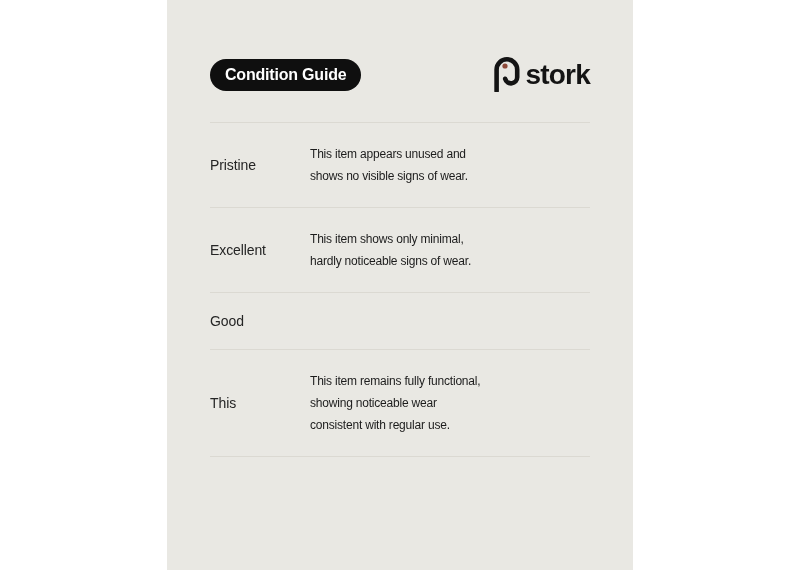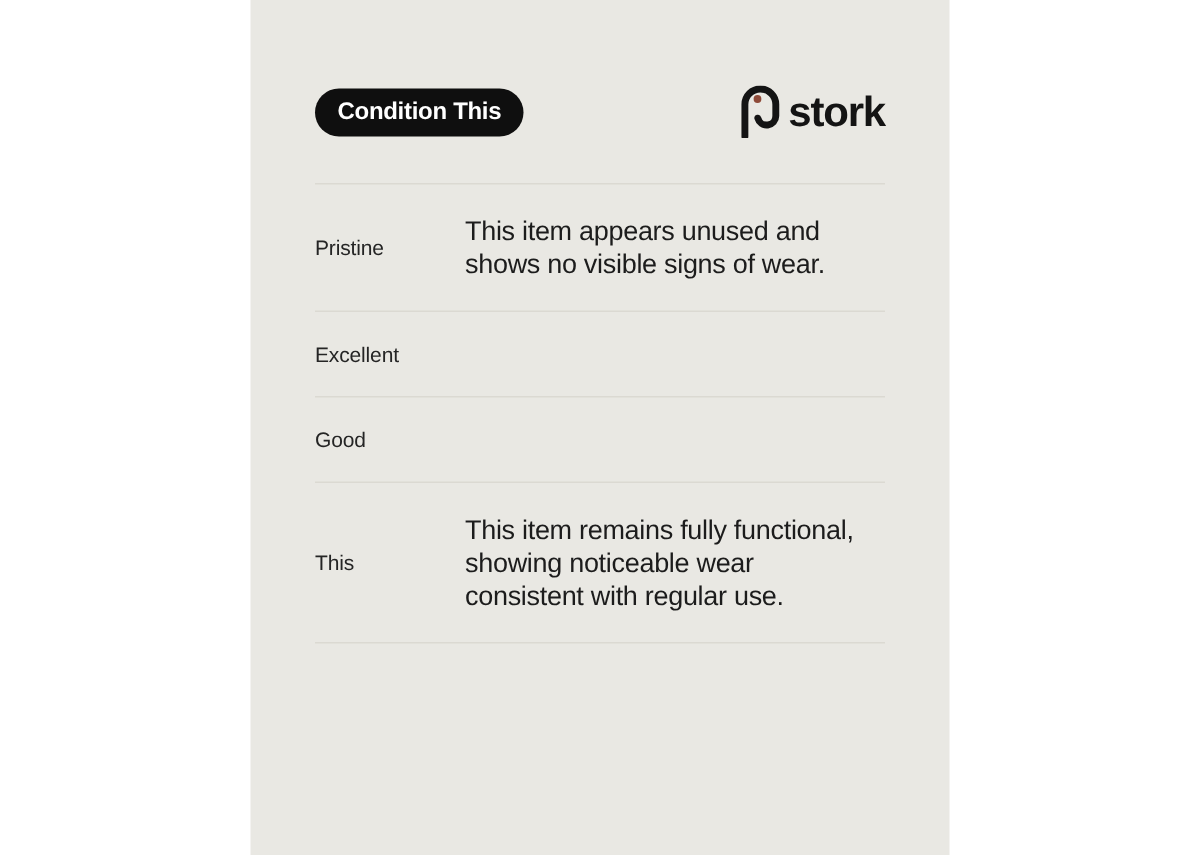--- a/index.html
+++ b/index.html
@@ -61,55 +61,57 @@
   }
   .condition-label {
     width: 100px;
     flex: 0 0 100px;
     font-size: 14px;
     color: #252525;
     letter-spacing: -0.1px;
   }
   .condition-desc {
     flex: 1;
-    font-size: 18px;
+    font-size: 12px;
     line-height: 22px;
     color: #1c1c1c;
     letter-spacing: -0.2px;
     white-space: pre-line;
   }
 </style>
 </head>
 <body>
 
 <div class="stage">
   <div class="card">
 
     <div class="header">
-      <span class="badge" style="background: rgb(15, 15, 15); color: rgb(255, 255, 255);">Condition This</span>
+      <span class="badge" style="background: rgb(15, 15, 15); color: rgb(255, 255, 255);">Condition Guide</span>
 
       <span class="logo">
         <svg class="logo-mark" viewBox="0 0 26 35" fill="none" xmlns="http://www.w3.org/2000/svg">
           <path d="M 2.6 34 L 2.6 12.6 A 10.3 10.3 0 0 1 23.2 12.6 L 23.2 20.3 A 6.1 6.1 0 0 1 11.2 21.8" stroke="#141414" stroke-width="4.6" stroke-linecap="round" stroke-linejoin="round" fill="none"></path>
           <circle cx="11" cy="9" r="2.6" fill="#8e4a39"></circle>
         </svg>
         <span class="logo-text" style="color: rgb(20, 20, 20);">stork</span>
       </span>
     </div>
 
     <div class="conditions">
 
       <div class="condition-row">
         <span class="condition-label">Pristine</span>
         <span class="condition-desc">This item appears unused and
 shows no visible signs of wear.</span>
       </div>
 
       <div class="condition-row">
         <span class="condition-label">Excellent</span>
+        <span class="condition-desc">This item shows only minimal,
+hardly noticeable signs of wear.</span>
       </div>
 
       <div class="condition-row">
         <span class="condition-label">Good</span>
       </div>
 
       <div class="condition-row">
         <span class="condition-label">This</span>
         <span class="condition-desc">This item remains fully functional,
 showing noticeable wear

